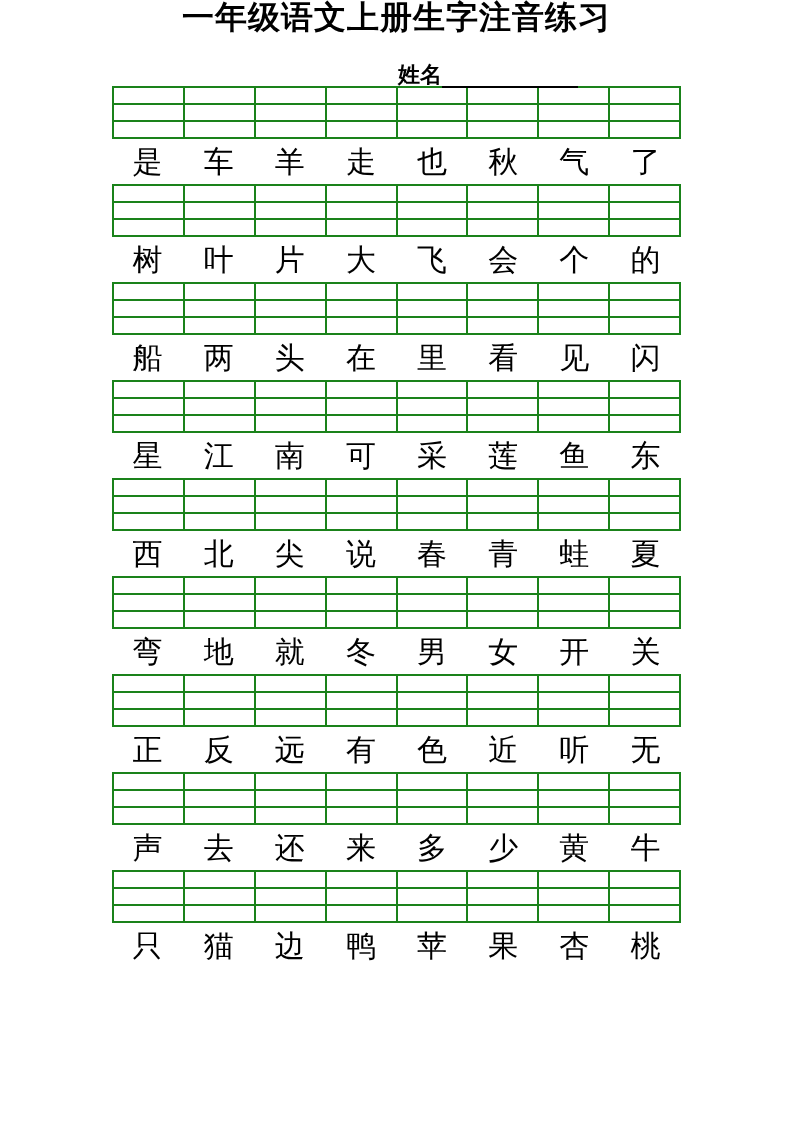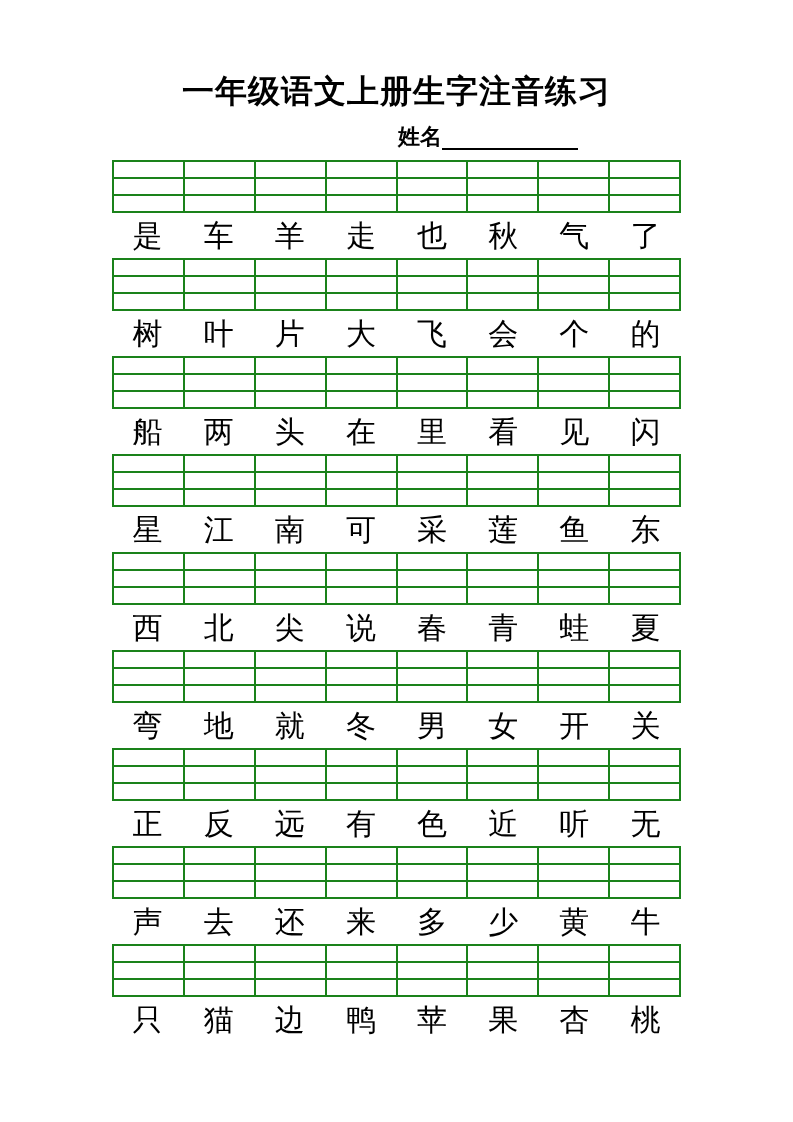--- a/index.html
+++ b/index.html
@@ -11,39 +11,39 @@
   body{
     width:793px;height:1122px;
     background:#ffffff;
     font-family:"Liberation Serif", serif;
     color:var(--ink);
     overflow:hidden;
   }
   .page{width:793px;height:1122px;position:relative;}
   .title{
     margin:0;
-    padding-top:74px;
     text-align:center;
     font-size:32px;
     line-height:34px;
     font-weight:bold;
     letter-spacing:1px;
     color:var(--ink);
   }
   .name-line{
     margin:16px 0 0 398px;
     height:28px;
     white-space:nowrap;
   }
   .name-label{
     display:inline-block;
     font-size:22px;
     line-height:26px;
     vertical-align:bottom;
     font-weight:bold;
+    margin-top:12px;
   }
   .name-underline{
     display:inline-block;
     width:136px;
     height:24px;
     border-bottom:2px solid var(--ink);
     vertical-align:bottom;
   }
   .blocks{
     margin:8px 0 0 112px;

